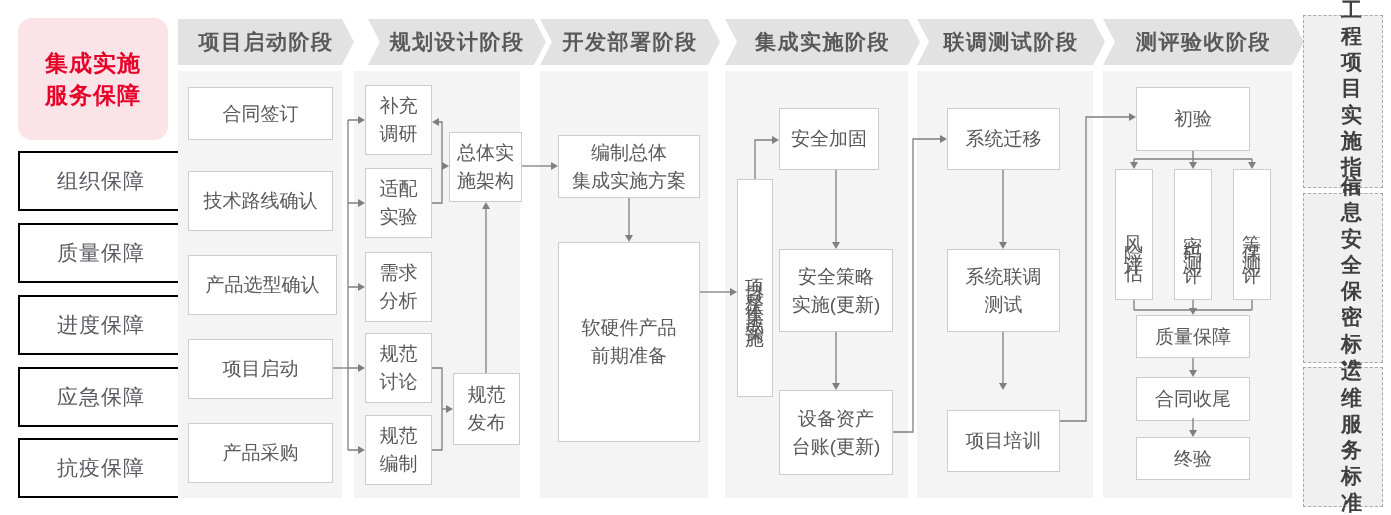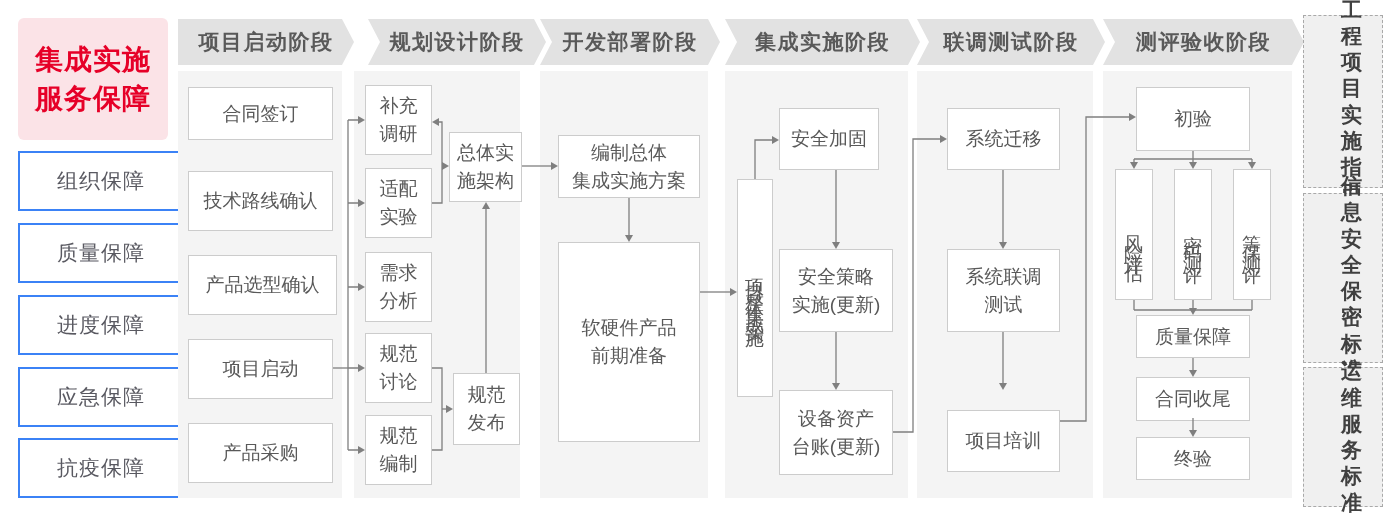--- a/index.html
+++ b/index.html
@@ -4,27 +4,27 @@
 <style>
   html,body{margin:0;padding:0;background:#ffffff;}
   *{box-sizing:border-box;}
   #stage{
     position:relative;width:1391px;height:515px;background:#ffffff;overflow:hidden;
     font-family:"Liberation Sans","DejaVu Sans",sans-serif;
   }
   
   .side-title{
     position:absolute;left:18px;top:18px;width:150px;height:122px;
-    background:#fbe3e7;border-radius:6px;color:#e60028;font-weight:bold;
-    font-size:28px;line-height:1.4;display:flex;align-items:center;justify-content:center;
+    background:#fbe3e7;border-radius:14px;color:#e60028;font-weight:bold;
+    font-size:23px;line-height:1.4;display:flex;align-items:center;justify-content:center;
     text-align:left;white-space:pre-line;letter-spacing:1px;
   }
   .side-item{
     position:absolute;left:18px;width:166px;height:60px;background:#ffffff;
-    border:2px solid #3b82f6;color:#595961;font-size:21px;
+    border:2px solid #000000;color:#595961;font-size:21px;
     display:flex;align-items:center;justify-content:center;letter-spacing:1px;
   }
   
   .colbg{position:absolute;top:71px;height:427px;background:#f4f4f4;}
   .hdr{
     position:absolute;top:19px;height:46px;background:#e2e2e2;color:#595959;
     font-weight:bold;font-size:21px;letter-spacing:1.5px;
     display:flex;align-items:center;justify-content:center;
     clip-path:polygon(0 0,calc(100% - 12px) 0,100% 50%,calc(100% - 12px) 100%,0 100%,12px 50%);
   }

